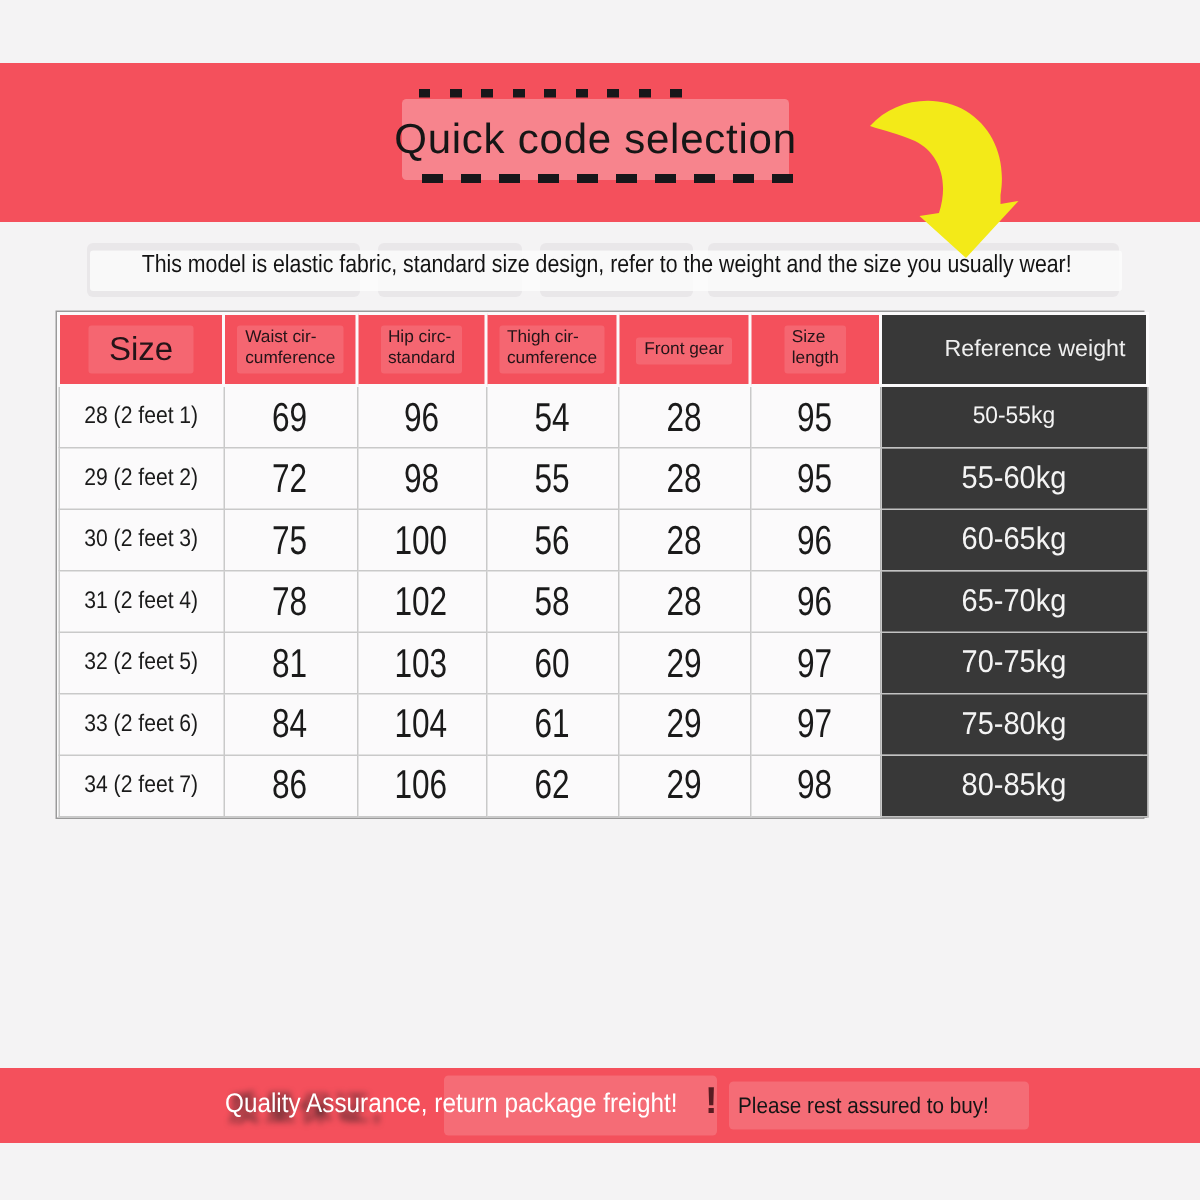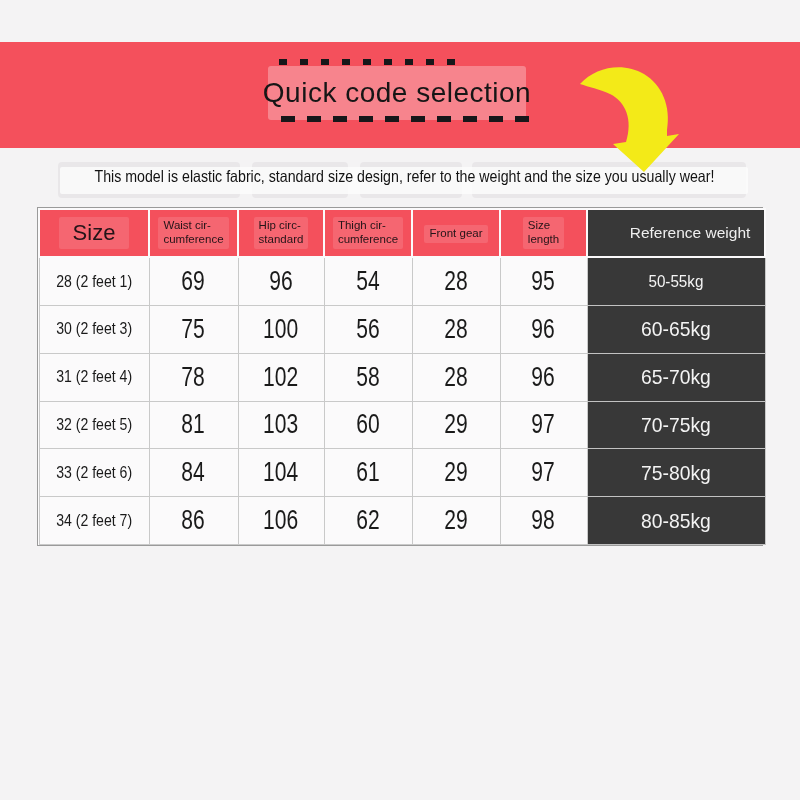--- a/index.html
+++ b/index.html
@@ -149,20 +149,29 @@
     <tr>
       <td><span class="cond">28 (2 feet 1)</span></td>
       <td><span class="num">69</span></td>
       <td><span class="num">96</span></td>
       <td><span class="num">54</span></td>
       <td><span class="num">28</span></td>
       <td><span class="num">95</span></td>
       <td class="c-weight"><span class="wt">50-55kg</span></td>
     </tr>
 
+    <tr>
+      <td><span class="cond">29 (2 feet 2)</span></td>
+      <td><span class="num">72</span></td>
+      <td><span class="num">98</span></td>
+      <td><span class="num">55</span></td>
+      <td><span class="num">28</span></td>
+      <td><span class="num">95</span></td>
+      <td class="c-weight"><span class="wt">55-60kg</span></td>
+    </tr>
 
     <tr>
       <td><span class="cond">30 (2 feet 3)</span></td>
       <td><span class="num">75</span></td>
       <td><span class="num">100</span></td>
       <td><span class="num">56</span></td>
       <td><span class="num">28</span></td>
       <td><span class="num">96</span></td>
       <td class="c-weight"><span class="wt">60-65kg</span></td>
     </tr>
@@ -203,14 +212,22 @@
       <td><span class="num">106</span></td>
       <td><span class="num">62</span></td>
       <td><span class="num">29</span></td>
       <td><span class="num">98</span></td>
       <td class="c-weight"><span class="wt">80-85kg</span></td>
     </tr>
   </tbody>
     </table>
   </div>
 
+  <div class="footer-band">
+    <div class="footer-hlbox h1"></div>
+    <div class="footer-hlbox h2"></div>
+    <span class="cn-blur">质量保证,</span>
+    <span class="footer-main">Quality Assurance, return package freight!</span>
+    <span class="footer-excl">!</span>
+    <span class="footer-note">Please rest assured to buy!</span>
+  </div>
 
 </div>
 
 </body></html>

